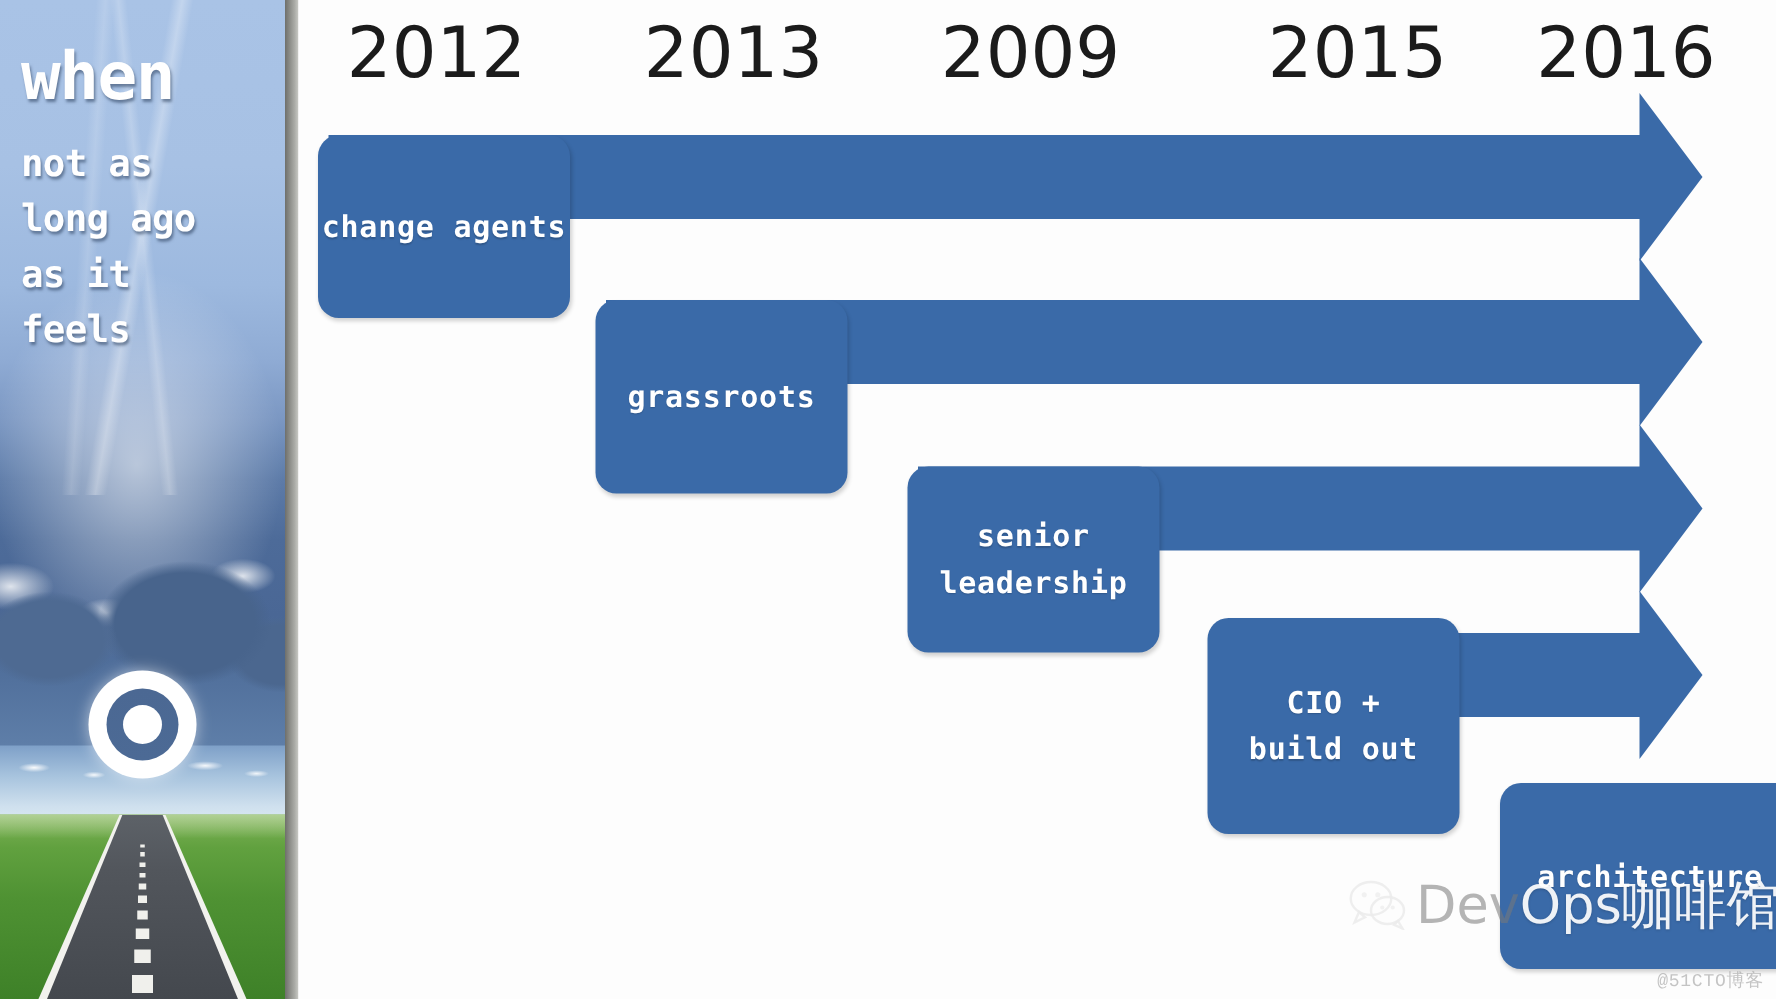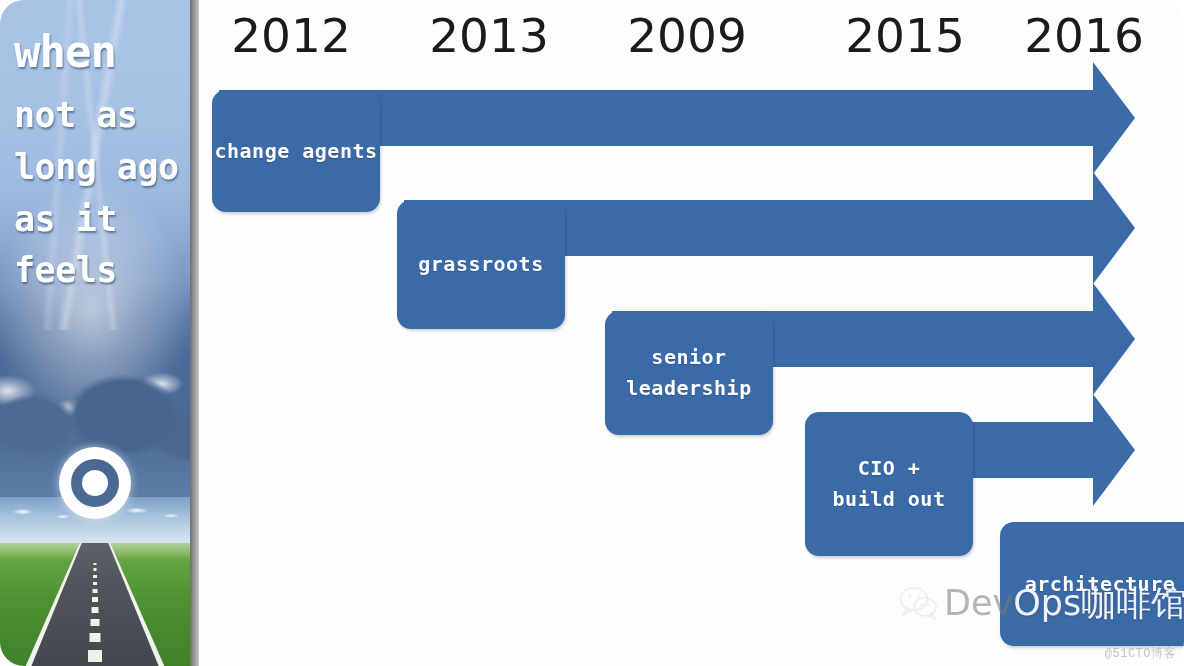--- a/index.html
+++ b/index.html
@@ -9,21 +9,20 @@
   }
   body {
     font-family: "Liberation Sans", sans-serif;
   }
   .slide {
     position: relative;
     width: 1184px;
     height: 666px;
     overflow: hidden;
     background: #ffffff;
-    border-radius: 24px;
   }
 
   
   .sidebar {
     position: absolute;
     left: 0;
     top: 0;
     width: 190px;
     height: 666px;
     overflow: hidden;
@@ -167,21 +166,21 @@
     z-index: 3;
   }
   .side-text .headline {
     font-size: 44px;
     font-weight: bold;
     line-height: 1.0;
     letter-spacing: -1px;
     margin-bottom: 16px;
   }
   .side-text .subline {
-    font-size: 35px;
+    font-size: 25px;
     font-weight: bold;
     line-height: 1.48;
     letter-spacing: -0.5px;
   }
   .divider {
     position: absolute;
     left: 190px; top: 0;
     width: 9px; height: 666px;
     background: linear-gradient(to right, #6e6f6b 0%, #8c8d88 35%, #a9aaa5 70%, #c9cac5 100%);
   }

